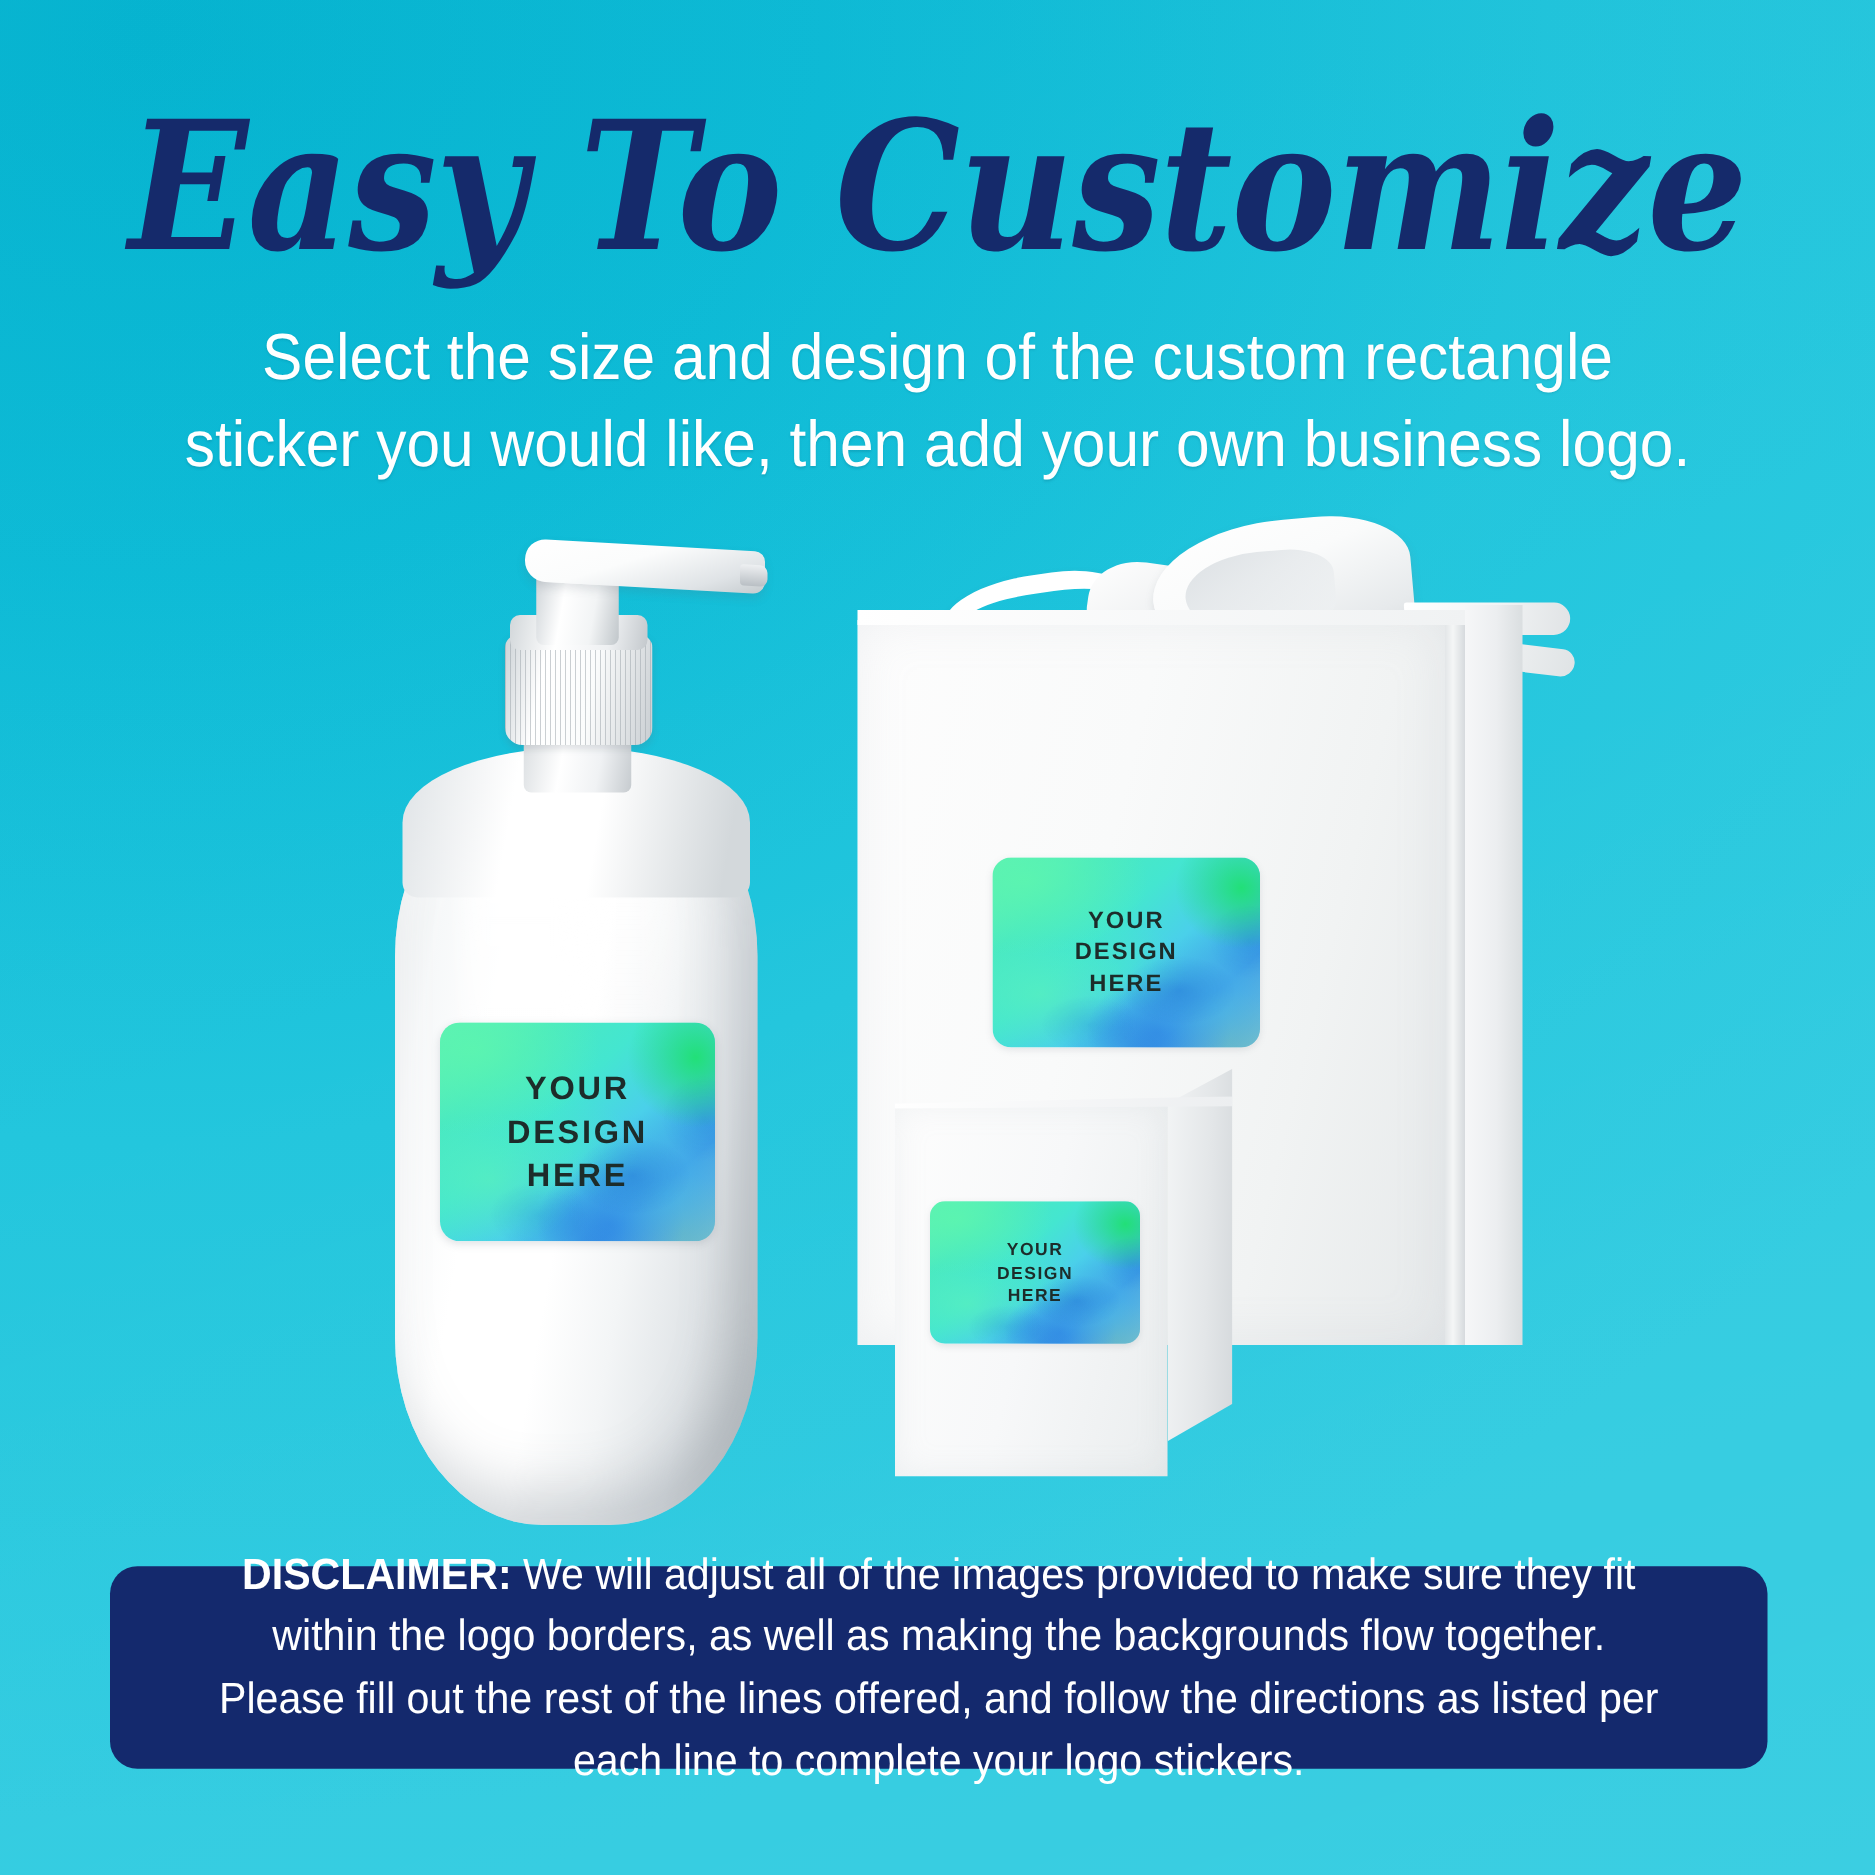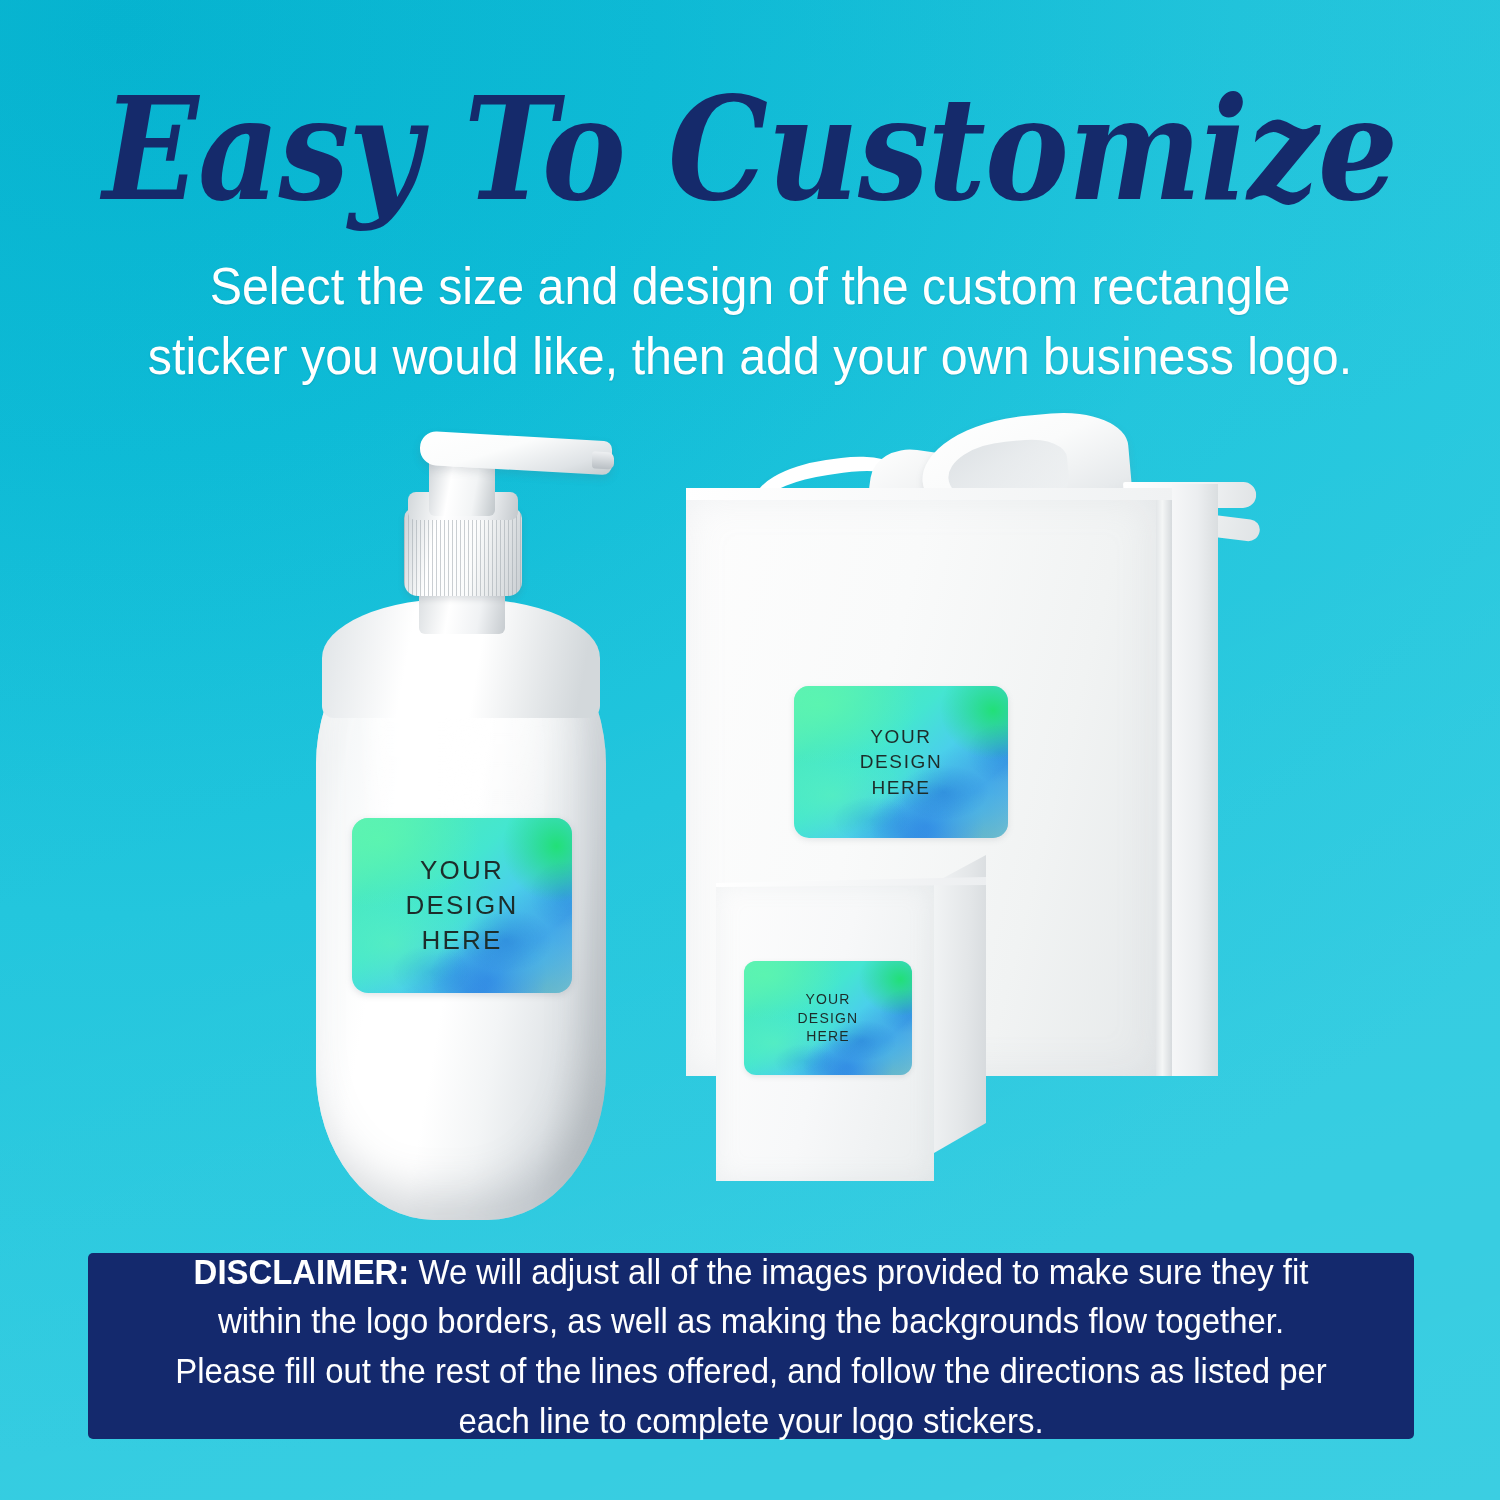--- a/index.html
+++ b/index.html
@@ -251,35 +251,35 @@
       radial-gradient(26% 22% at 36% 88%, rgba(60,150,235,.45) 0%, rgba(60,150,235,0) 70%),
       radial-gradient(22% 28% at 96% 44%, rgba(55,160,235,.45) 0%, rgba(55,160,235,0) 70%);
     mix-blend-mode:multiply;
     opacity:.55;
   }
   .sticker-text{
     position:absolute; inset:0;
     display:flex; flex-direction:column;
     align-items:center; justify-content:center;
     color:#1d2c2a;
-    font-weight:400;
+    font-weight:700;
     line-height:1.34;
     text-align:center;
     z-index:2;
   }
   .btl-label  .sticker-text{ font-size:26px; letter-spacing:2.2px; }
   .gb-sticker .sticker-text{ font-size:19px; letter-spacing:1.6px; }
   .sb-sticker .sticker-text{ font-size:14px; letter-spacing:1.2px; }
 
   
   .disclaimer{
     position:absolute;
-    left:88px; top:1253px; width:1326px; height:186px;
+    left:88px; top:1253px; width:1326px; height:162px;
     background:#14296d;
-    border-radius:5px;
+    border-radius:22px;
     display:flex; align-items:center; justify-content:center;
     padding:0 48px;
   }
   .disclaimer p{
     color:#ffffff;
     font-size:35px;
     line-height:1.42;
     text-align:center;
     transform:scaleX(.94);
     font-weight:500;

